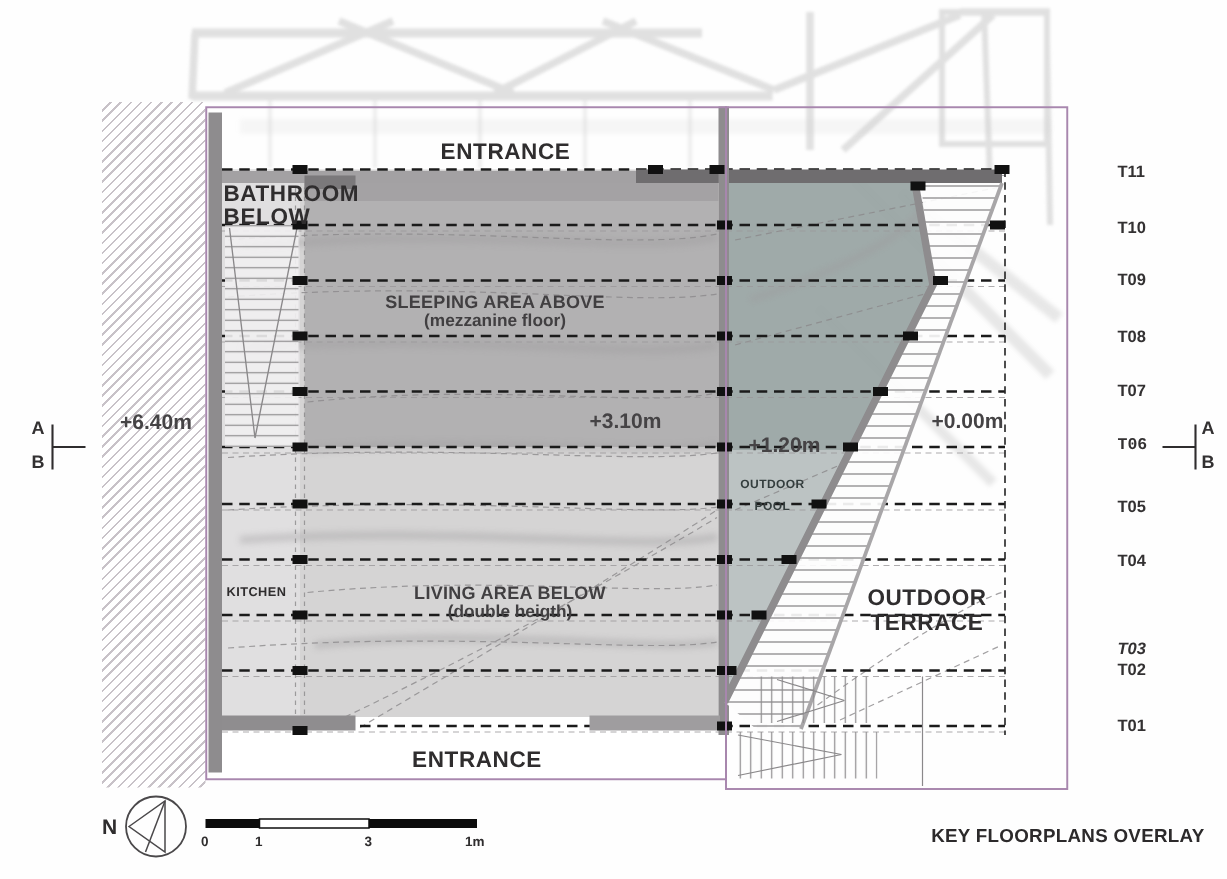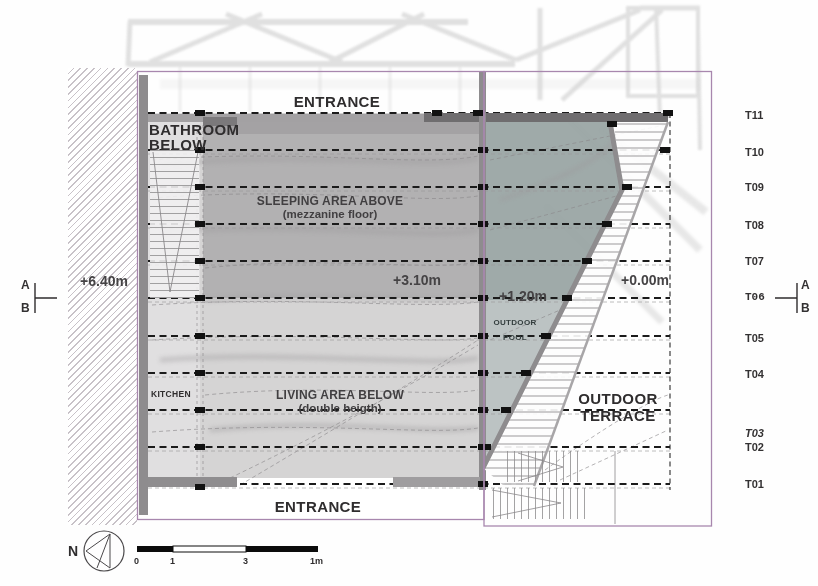--- a/index.html
+++ b/index.html
@@ -278,14 +278,15 @@
   <div class="ab-lbl" style="left:21px;top:301px;">B</div>
   <div class="ab-lbl" style="left:801px;top:278px;">A</div>
   <div class="ab-lbl" style="left:801px;top:301px;">B</div>
 
   <div class="lbl" style="left:68px;top:543px;font-size:14px;">N</div>
   <div class="tick-lbl" style="left:134px;top:556px;">0</div>
   <div class="tick-lbl" style="left:170px;top:556px;">1</div>
   <div class="tick-lbl" style="left:243px;top:556px;">3</div>
   <div class="tick-lbl" style="left:310px;top:556px;">1m</div>
 
+  <div class="key-title">KEY FLOORPLANS OVERLAY</div>
 
 </div>
 
 </body></html>

